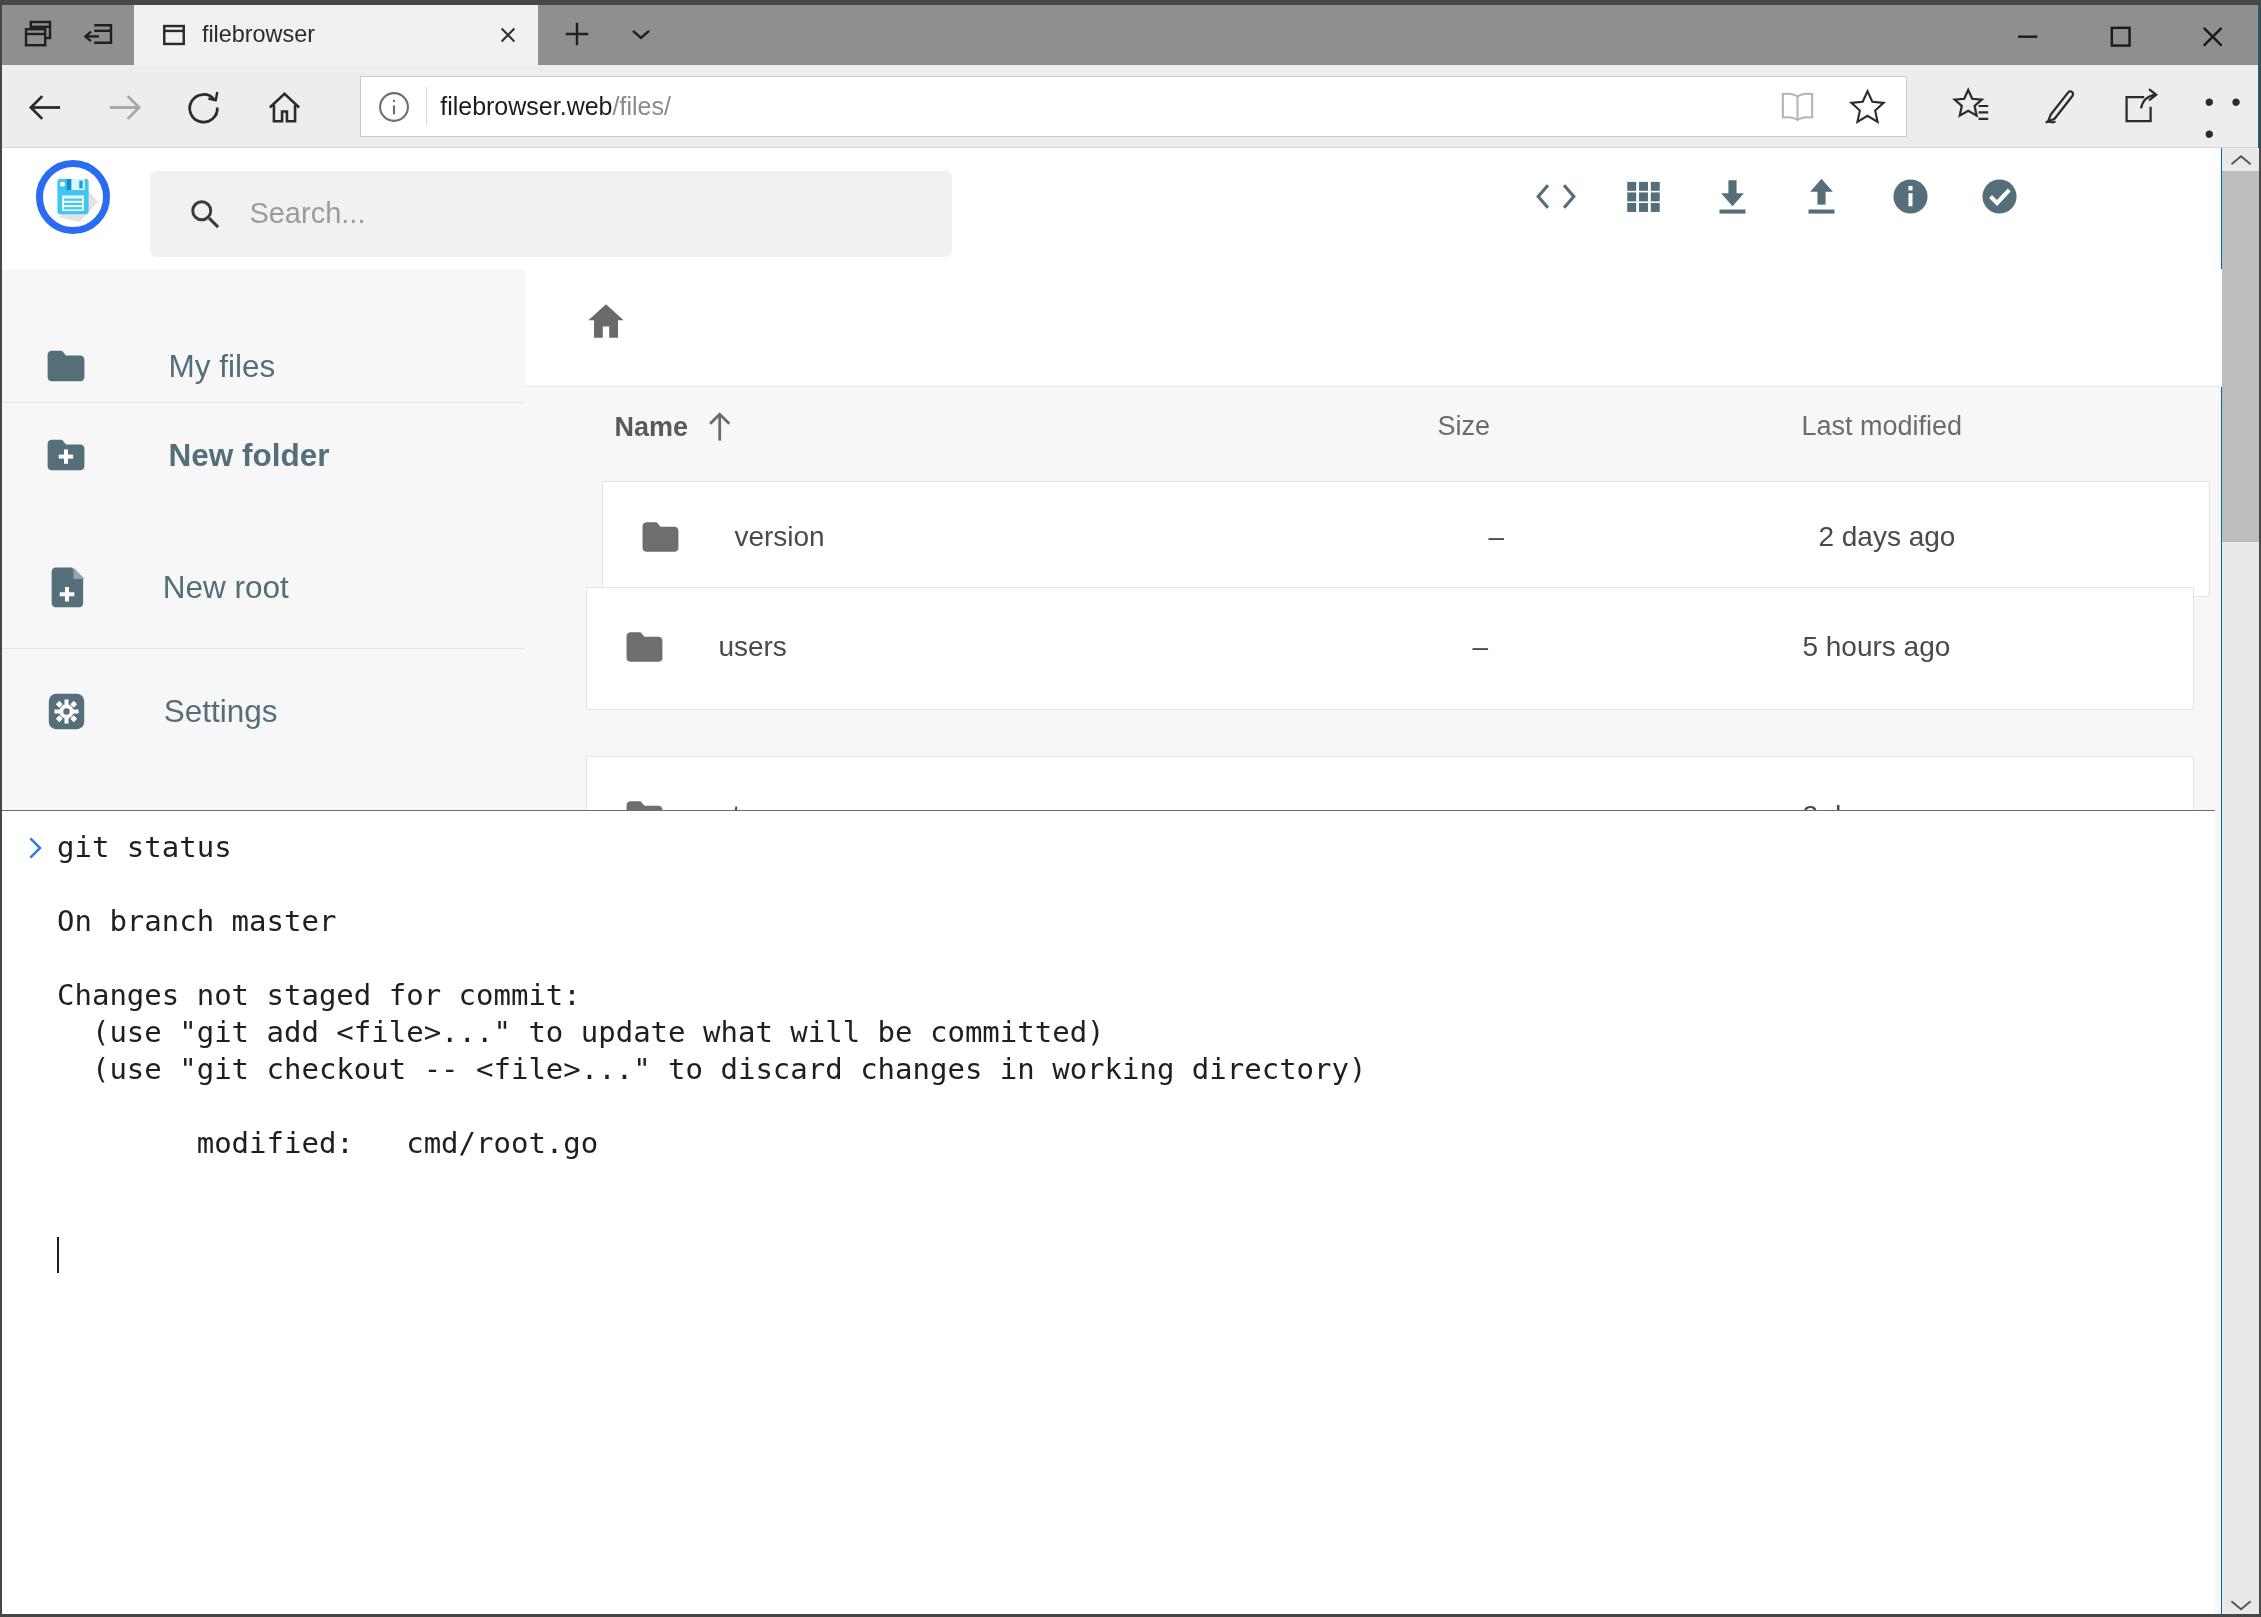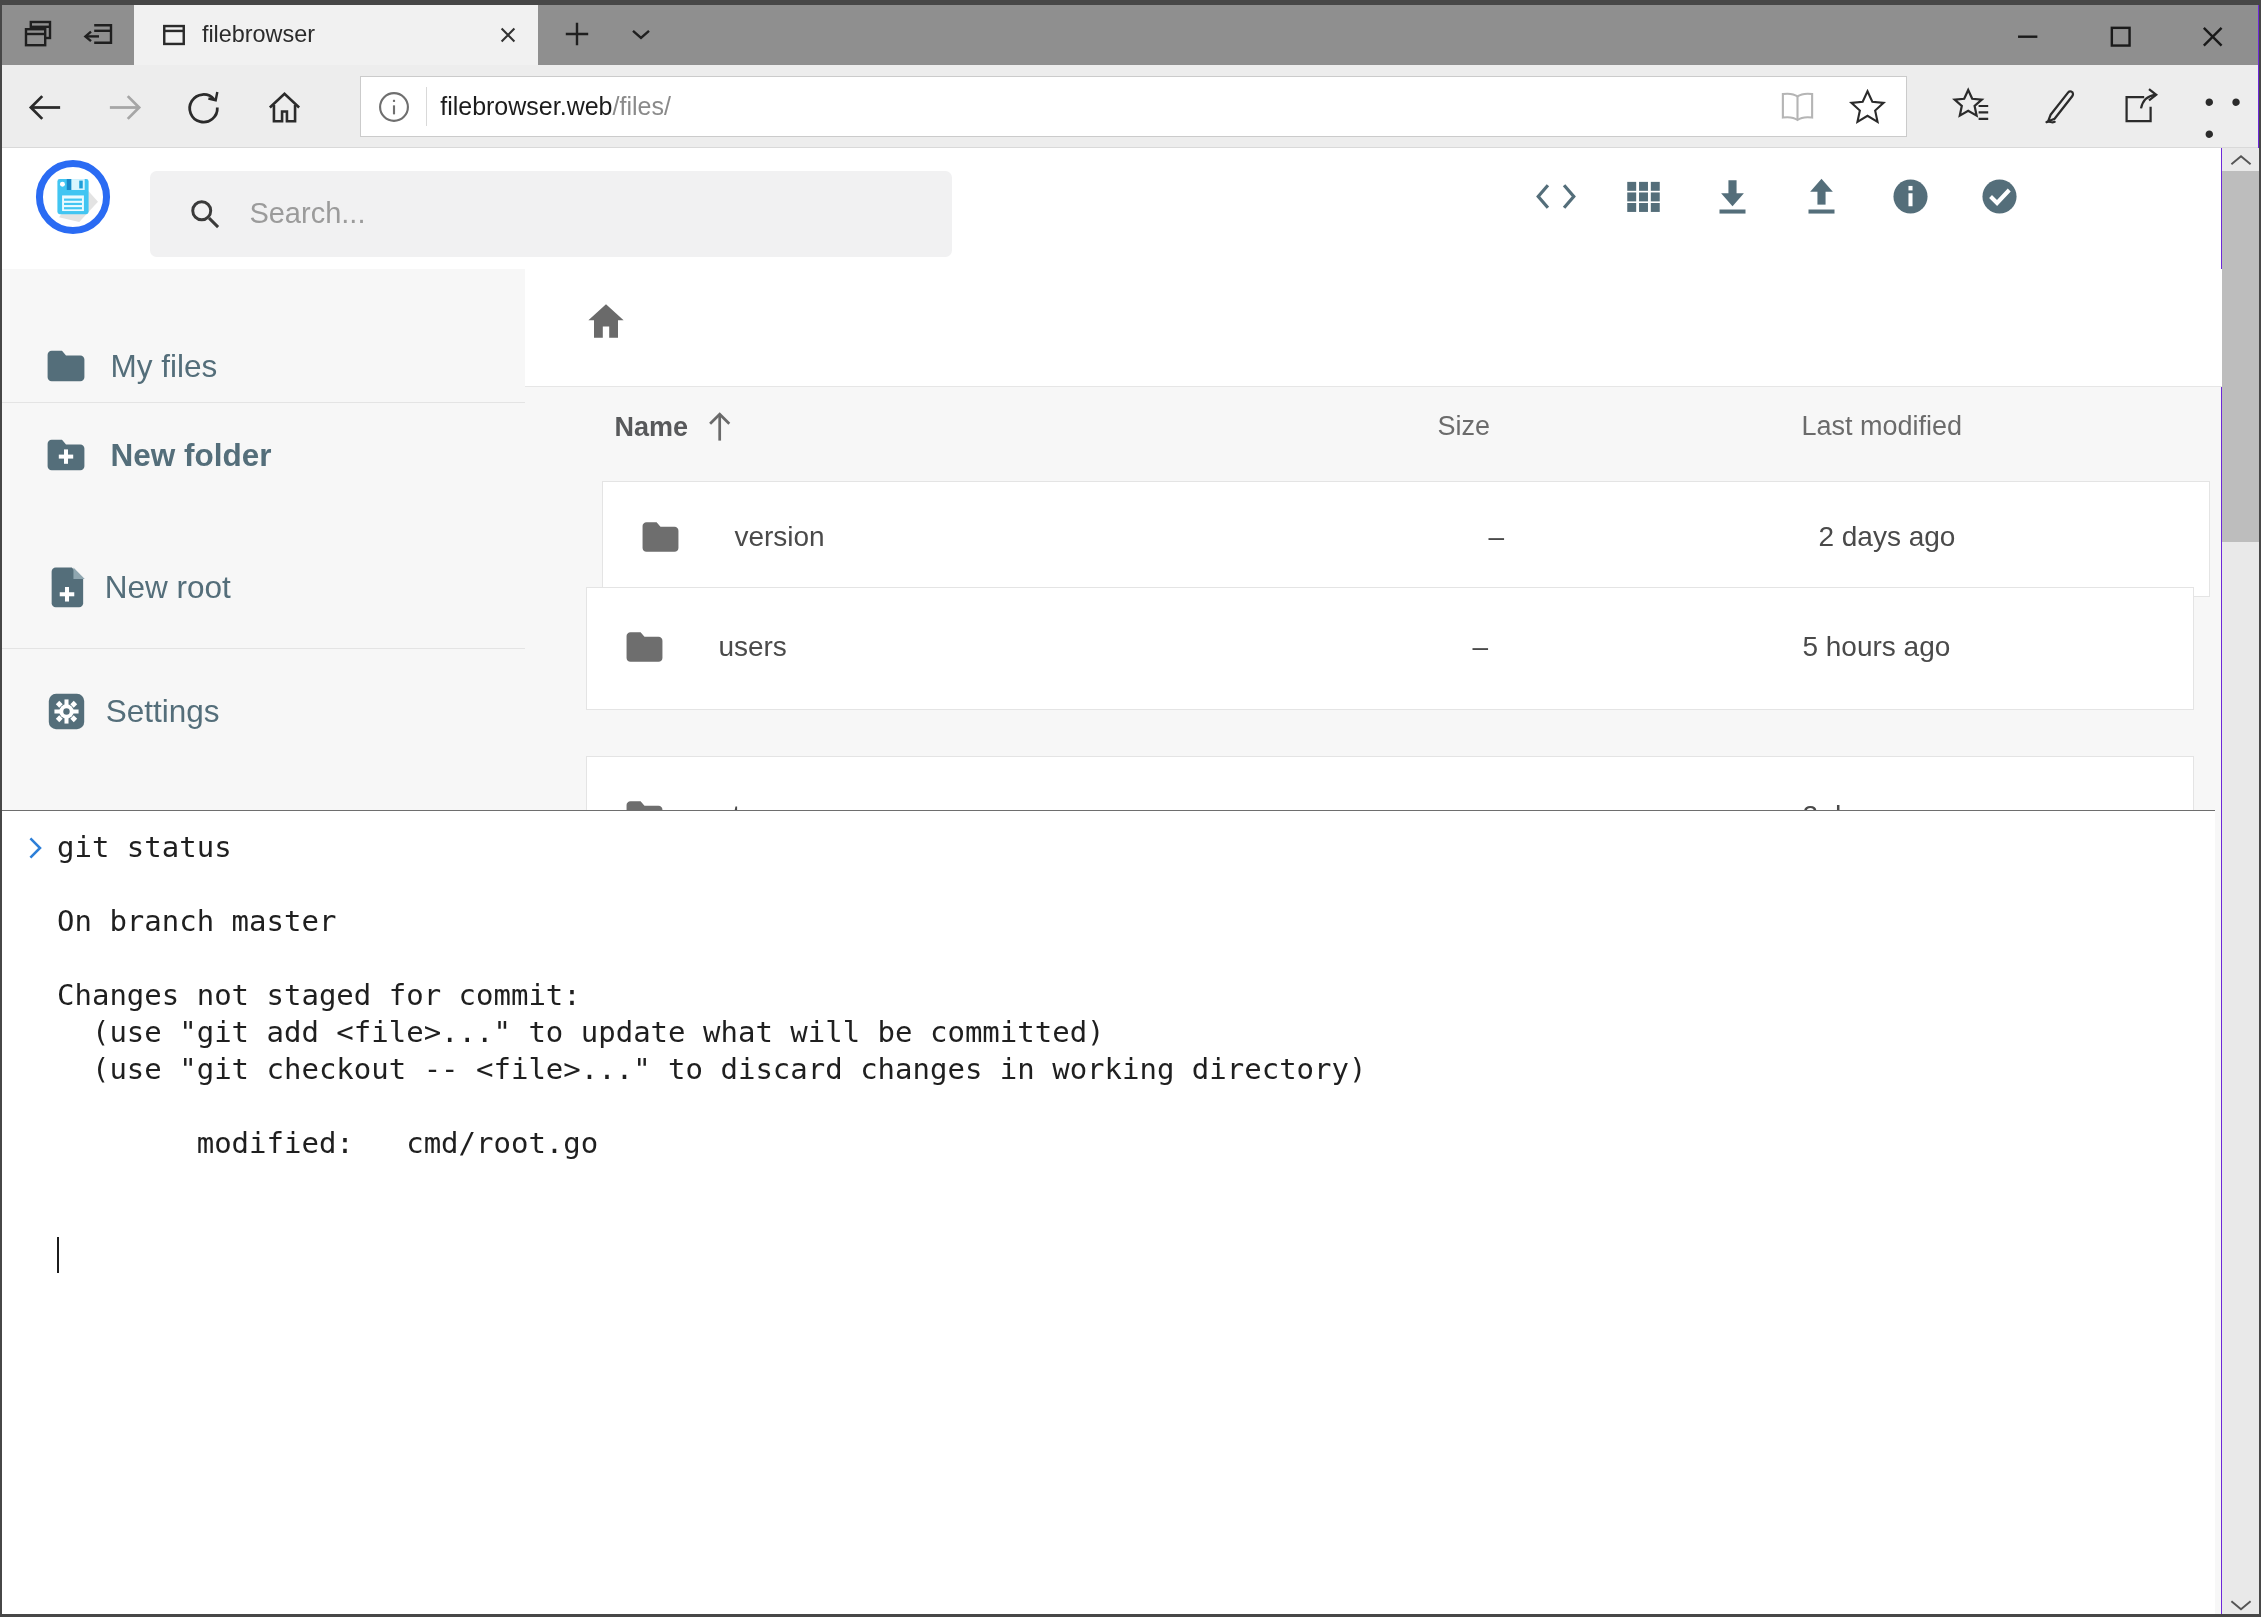--- a/index.html
+++ b/index.html
@@ -1,17 +1,17 @@
 <!DOCTYPE html>
 <html style="font-size:13px"><head>
 <meta charset="utf-8">
 <style>
   * { margin:0; padding:0; box-sizing:border-box; }
   body { font-family:"Liberation Sans", sans-serif; background:#fff; }
-  .screen { position:relative; width:2261px; height:1617px; background:#6d28d9; overflow:hidden; }
+  .screen { position:relative; width:2261px; height:1617px; background:#0369a1; overflow:hidden; }
 
   
   .win-border { position:absolute; background:#474747; z-index:60; }
   .wb-top{ left:0; top:0; width:2261px; height:4.8px; }
   .wb-left{ left:0; top:0; width:2.4px; height:1617px; }
   .wb-right{ left:2259px; top:0; width:2.4px; height:1617px; }
   .wb-bottom{ left:0; top:1614px; width:2261px; height:3.2px; }
 
   .tabbar { position:absolute; left:2.4px; top:4.8px; width:2256px; height:60px; background:#8f8f8f; }
   .tabbar-btn { position:absolute; top:13.7px; width:32px; height:32px; color:#1f1f1f; }
@@ -40,21 +40,21 @@
   .searchbox input { border:none; outline:none; background:transparent; font-size:29px; color:#444; width:646px;
                      font-family:"Liberation Sans", sans-serif; }
   .searchbox input::placeholder { color:#9b9b9b; opacity:1; }
   .hdr-icons { position:absolute; top:29px; right:202px; display:flex; gap:50px; }
   .hdr-icons .icbtn { width:39px; height:39px; }
 
   
   .main { position:absolute; left:2.4px; top:269px; width:2219px; height:1348px; background:#f7f7f7; }
 
   .sidebar { position:absolute; left:0; top:0; width:523px; height:1348px; }
-  .side-item { position:absolute; left:44px; display:flex; align-items:center; gap:24px; height:48px; cursor:default;justify-content:space-between; }
+  .side-item { position:absolute; left:44px; display:flex; align-items:center; gap:82px; height:48px; cursor:default;justify-content:space-between; }
   .side-item .lbl { font-size:31.5px; color:#546e7a; }
   .side-div { position:absolute; left:0; width:523px; height:0.8px; background:#e4e4e4; }
 
   .crumbbar { position:absolute; left:523px; top:0; width:1699px; height:118px; background:#fff; border-bottom:0.8px solid #e6e6e6; }
   .crumb-home { position:absolute; left:61px; top:32px; width:40px; height:40px; }
 
   .lhead { position:absolute; font-size:27px; color:#6b6b6b; top:142px; }
   .lhead.name { left:612px; font-weight:bold; color:#58595b; display:flex; gap:18px; align-items:center; }
   .row { position:absolute; left:584px; width:1608px; background:#fff; border:0.8px solid #e4e4e4; }
   .row .fico { position:absolute; left:38px; top:50%; margin-top:-18.6px; }

